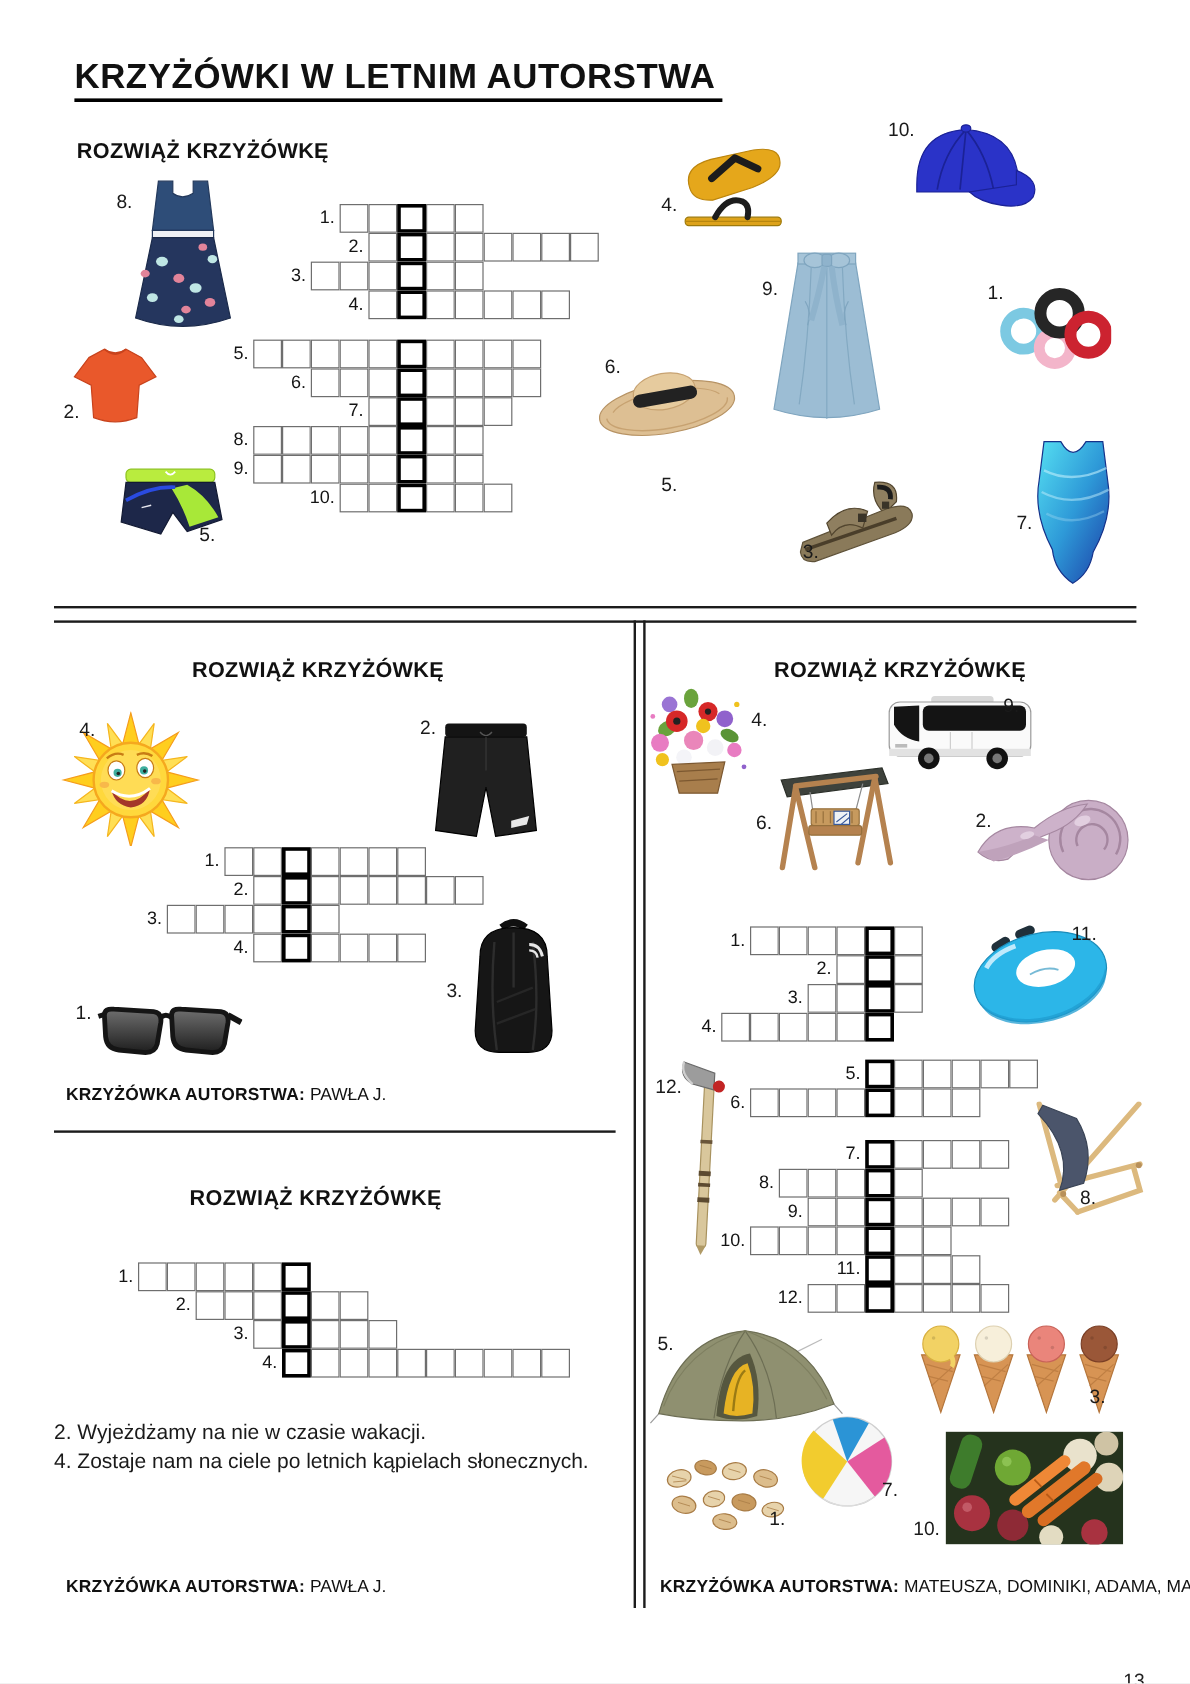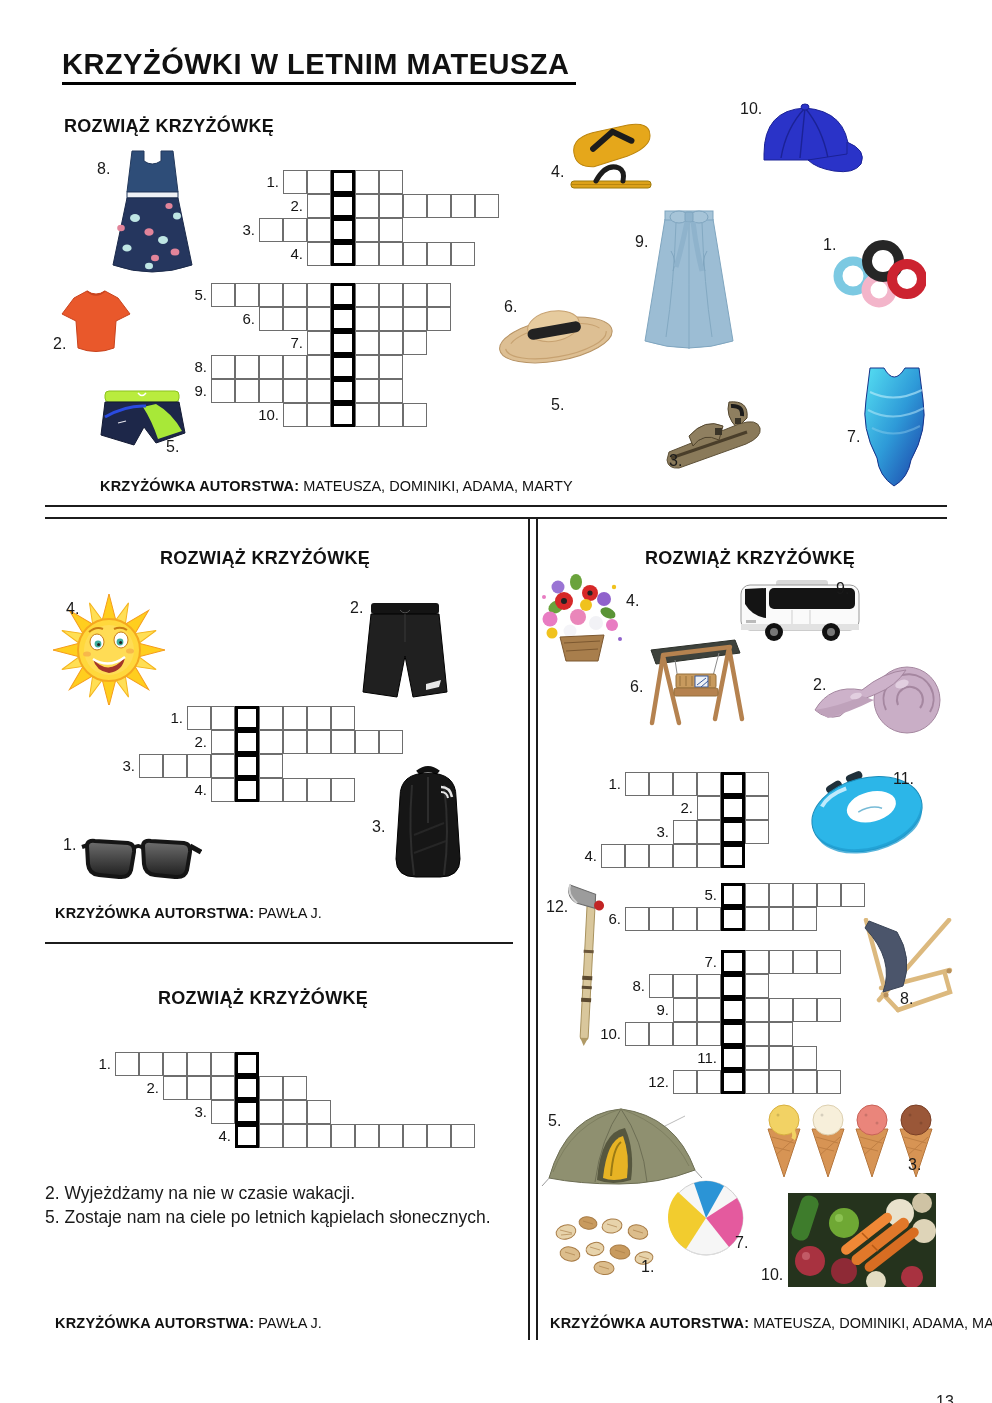--- a/index.html
+++ b/index.html
@@ -25,21 +25,21 @@
   .vline{position:absolute;background:#1c1c1c;width:1.5px;}
   .fig{position:absolute;}
   .fig svg{display:block;width:100%;height:100%;}
 </style>
 </head>
 <body>
 
 <div class="page">
 
   <div class="abs" style="left:62px;top:48px;">
-    <span class="title">KRZYŻÓWKI W LETNIM MATEUSZA</span>
+    <span class="title">KRZYŻÓWKI W LETNIM AUTORSTWA</span>
   </div>
   <div class="abs solve" style="left:64px;top:116px;">ROZWIĄŻ KRZYŻÓWKĘ</div>
 
   <div class="fig" style="left:105px;top:148px;width:95px;height:130px;">
     <svg viewBox="0 0 95 130">
       <path d="M27,3 L39,3 L39,13 Q47,19 56,13 L56,3 L68,3 L73,44 L22,44 Z" fill="#2e4d78" stroke="#23395c"></path>
       <rect x="22" y="44" width="51" height="6" fill="#eef0f4" stroke="#23395c"></rect>
       <path d="M22,50 L73,50 L87,117 Q47,131 8,117 Z" fill="#25365e" stroke="#1b2a4a"></path>
       <g fill="#bfe6e4">
           <ellipse cx="30" cy="70" rx="5" ry="4"></ellipse>
@@ -171,24 +171,20 @@
       </linearGradient>
         </defs>
       <path d="M22,6 L36,6 Q46,24 57,6 L71,6 L75,38 Q80,68 63,98 Q60,116 46,124 Q31,114 29,96 Q13,66 18,38 Z" fill="url(#sg)" stroke="#16328a"></path>
       <path d="M22,30 Q46,42 74,28" stroke="#bfeefc" stroke-width="2" fill="none" opacity="0.6"></path>
       <path d="M20,48 Q46,62 76,46" stroke="#bfeefc" stroke-width="2" fill="none" opacity="0.5"></path>
       <path d="M24,66 Q46,78 72,64" stroke="#9cd4f0" stroke-width="2" fill="none" opacity="0.4"></path>
     </svg>
   </div>
   <div class="numlabel" style="left:847px;top:428px;">7.</div>
 
-  <div class="abs credit" style="left:100px;top:478px;">
-    <b>KRZYŻÓWKA AUTORSTWA:</b>
-    <span>MATEUSZA, DOMINIKI, ADAMA, MARTY</span>
-  </div>
 
   <div class="hline" style="left:45px;top:505px;width:902px;"></div>
   <div class="hline" style="left:45px;top:517px;width:902px;"></div>
   <div class="vline" style="left:528px;top:517px;height:823px;"></div>
   <div class="vline" style="left:536px;top:517px;height:823px;"></div>
 
   <div class="abs solve" style="left:160px;top:548px;">ROZWIĄŻ KRZYŻÓWKĘ</div>
 
   <div class="fig" style="left:50px;top:593px;width:118px;height:112px;">
     <svg viewBox="0 0 118 112">
@@ -276,21 +272,21 @@
     <b>KRZYŻÓWKA AUTORSTWA:</b>
     <span>PAWŁA J.</span>
   </div>
 
   <div class="hline" style="left:45px;top:942px;width:468px;"></div>
 
   <div class="abs solve" style="left:158px;top:988px;">ROZWIĄŻ KRZYŻÓWKĘ</div>
 
   <div class="abs clues" style="left:45px;top:1182px;width:488px;">
     <div>2. Wyjeżdżamy na nie w czasie wakacji.</div>
-    <div>5. Zostaje nam na ciele po letnich kąpielach słonecznych.</div>
+    <div>4. Zostaje nam na ciele po letnich kąpielach słonecznych.</div>
   </div>
 
   <div class="abs credit" style="left:55px;top:1315px;">
     <b>KRZYŻÓWKA AUTORSTWA:</b>
     <span>PAWŁA J.</span>
   </div>
 
   <div class="abs solve" style="left:645px;top:548px;">ROZWIĄŻ KRZYŻÓWKĘ</div>
 
   <div class="fig" style="left:536px;top:573px;width:90px;height:92px;">

